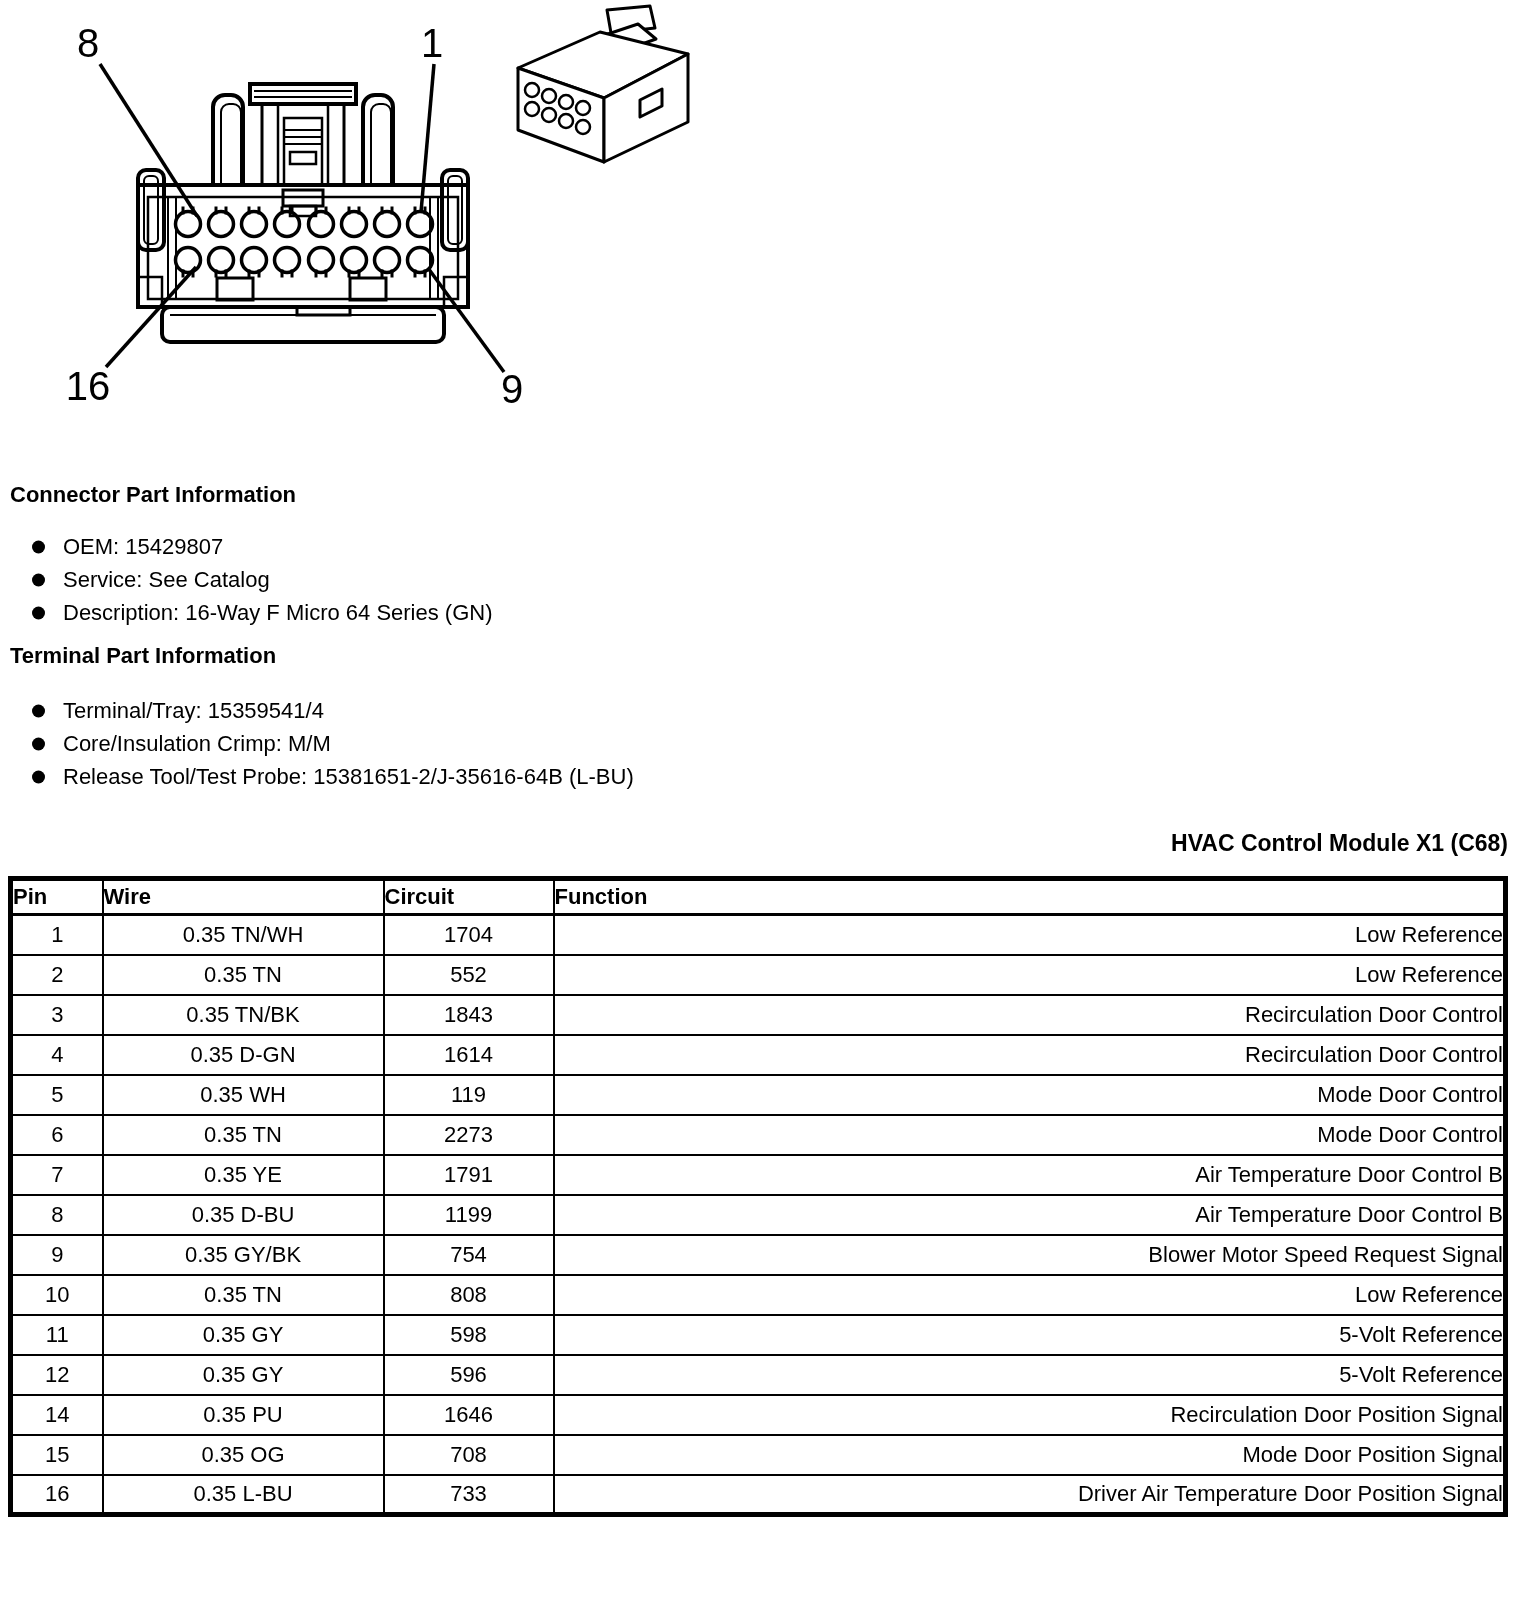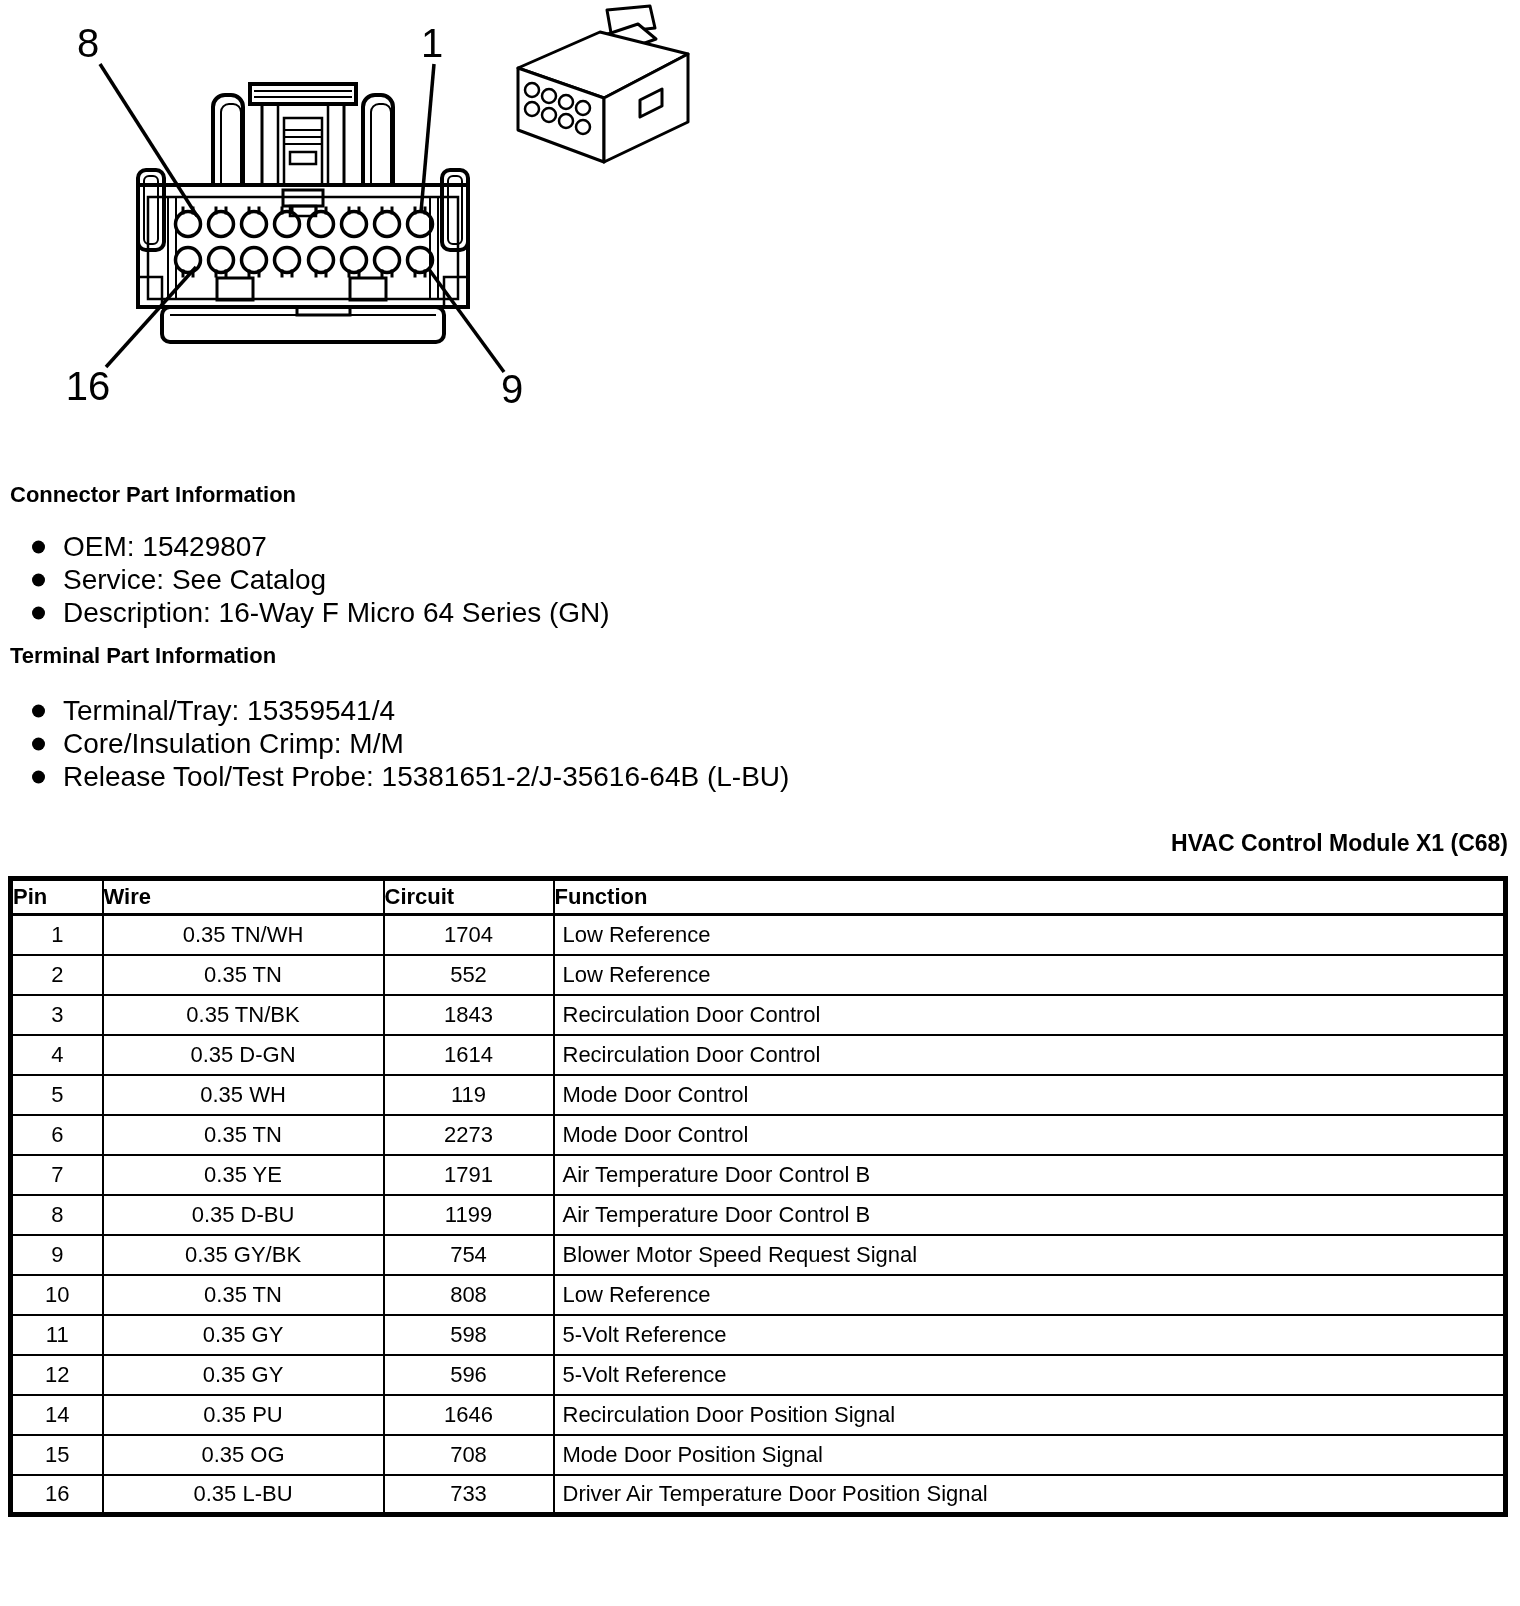--- a/index.html
+++ b/index.html
@@ -17,21 +17,21 @@
     font-size: 22px;
     font-weight: bold;
     line-height: 24px;
     white-space: nowrap;
   }
   .bullet-list { list-style: none; margin: 0; padding: 0; }
   .bullet-list li {
     position: relative;
     height: 33px;
     line-height: 33px;
-    font-size: 28px;
+    font-size: 22px;
     padding-left: 53px;
     white-space: nowrap;
   }
   .bullet-list li::before {
     content: "";
     position: absolute;
     left: 22px;
     top: 50%;
     transform: translateY(-50%);
     width: 13px;
@@ -63,21 +63,21 @@
     height: 36px;
     font-weight: bold;
     text-align: left;
     border-bottom: 3px solid #000000;
   }
   .pin-table td {
     height: 40px;
     text-align: center;
   }
   .pin-table td.c3 {
-    text-align: left;
+    text-align: right;
     padding-left: 8px;
   }
   svg text {
     font-family: "Liberation Sans", "DejaVu Sans", sans-serif;
     font-size: 40px;
     fill: #000000;
   }
 </style>
 </head>
 <body>

